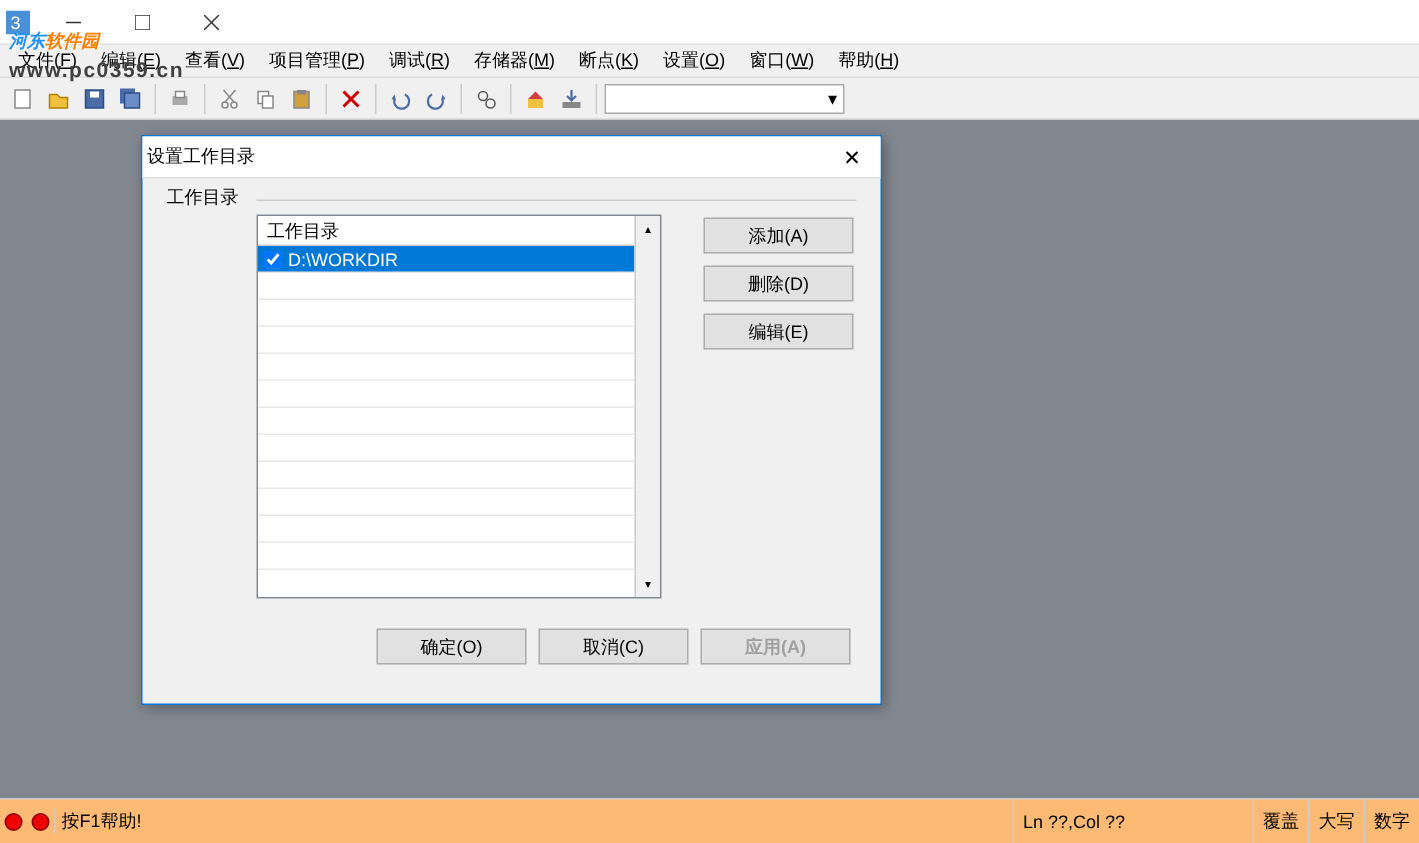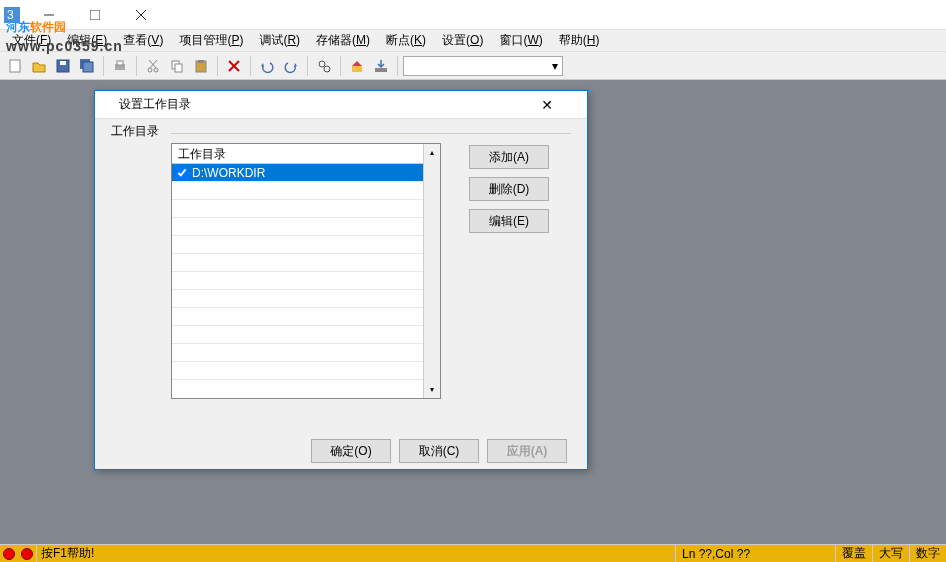--- a/index.html
+++ b/index.html
@@ -22,51 +22,51 @@
 .tb-btn { width: 22px; height: 22px; display: flex; align-items: center; justify-content: center; border: 1px solid transparent; }
 .tb-sep { width: 1px; height: 20px; background: #ccc; margin: 0 3px; }
 .tb-combo { width: 160px; height: 20px; border: 1px solid #aaa; background: #fff; display: flex; align-items: center; padding: 0 4px; }
 .tb-combo-arrow { margin-left: auto; }
 
 
 .mdi { position: absolute; top: 80px; left: 0; right: 0; bottom: 18px; background: #828790; }
 
 
 .dialog { position: absolute; left: 94px; top: 90px; width: 494px; height: 380px; background: #f0f0f0; border: 1px solid #0078d7; box-shadow: 2px 2px 8px rgba(0,0,0,0.3); }
-.dlg-titlebar { height: 28px; background: #fff; display: flex; align-items: center; padding: 0 24px; border-bottom: 1px solid #ddd; }
+.dlg-titlebar { height: 28px; background: #fff; display: flex; align-items: center; padding: 0 3px; border-bottom: 1px solid #ddd; }
 .dlg-title { flex: 1; }
 .dlg-close { width: 32px; height: 24px; display: flex; align-items: center; justify-content: center; font-size: 14px; }
 
 .fieldset-label { padding: 4px 16px 8px 16px; }
 .fieldset-line2 { position: absolute; top: 42px; left: 76px; right: 16px; height: 1px; background: #ccc; }
 
 .list-container { position: absolute; left: 76px; top: 52px; width: 270px; height: 256px; border: 1px solid #828790; background: #fff; display: flex; }
 .list-inner { flex: 1; }
 .list-header { height: 20px; border-bottom: 1px solid #ccc; padding: 2px 6px; background: #fff; }
 .list-row { height: 18px; border-bottom: 1px solid #e8e8e8; display: flex; align-items: center; padding: 0 4px; font-family: "SimSun", monospace; font-size: 11px; }
 .list-row.selected { background: #0078d7; color: #fff; align-items: center; }
 .list-row input[type=checkbox] { margin-right: 4px; width: 12px; height: 12px; }
 .list-scroll { width: 17px; background: #f0f0f0; border-left: 1px solid #ccc; position: relative; }
 .scroll-up, .scroll-down { position: absolute; width: 100%; height: 17px; background: #f0f0f0; display: flex; align-items: center; justify-content: center; font-size: 8px; }
 .scroll-up { top: 0; } .scroll-down { bottom: 0; }
 
 .side-buttons { position: absolute; left: 374px; top: 54px; display: flex; flex-direction: column; gap: 8px; }
-.side-buttons button, .bottom-buttons button { width: 80px; height: 24px; background: #e1e1e1; border: 1px solid #adadad; cursor: default; font-size: 12px; }
-.bottom-buttons { position: absolute; bottom: 6px; right: 20px; display: flex; gap: 8px; }
+.side-buttons button, .bottom-buttons button { width: 100px; height: 24px; background: #e1e1e1; border: 1px solid #adadad; cursor: default; font-size: 12px; }
+.bottom-buttons { position: absolute; bottom: 26px; right: 20px; display: flex; gap: 8px; }
 .bottom-buttons button.disabled { color: #a0a0a0; font-weight: bold; }
 
 
-.statusbar { position: absolute; bottom: 0; left: 0; right: 0; height: 18px; background: #eab308; border-top: 1px solid #ccc; display: flex; align-items: center; font-size: 11px; }
+.statusbar { position: absolute; bottom: 0; left: 0; right: 0; height: 30px; background: #fdba74; border-top: 1px solid #ccc; display: flex; align-items: center; font-size: 11px; }
 .status-dot { width: 12px; height: 12px; border-radius: 50%; background: #e00; margin: 0 3px; border: 1px solid #800; }
 .status-text { flex: 1; padding-left: 4px; border-left: 1px solid #ccc; }
 .status-cell { padding: 0 6px; border-left: 1px solid #ccc; height: 100%; display: flex; align-items: center; }
 
 
 .watermark { position: absolute; top: 6px; left: 6px; pointer-events: none; z-index: 100; }
-.watermark .big { font-size: 28px; font-weight: bold; color: #ff7f00; text-shadow: 1px 1px 0 #fff; }
+.watermark .big { font-size: 28px; font-weight: bold; color: #ff7f00; font-style: italic; text-shadow: 1px 1px 0 #fff; }
 .watermark .big .blue { color: #1e90ff; }
 .watermark .url { font-size: 14px; color: #404040; font-weight: bold; letter-spacing: 1px; }
 
 svg { display: block; }
 </style>
 </head>
 <body>
 
 <div class="watermark">
   <div class="big"><span class="blue">河东</span><span>软件园</span></div>

